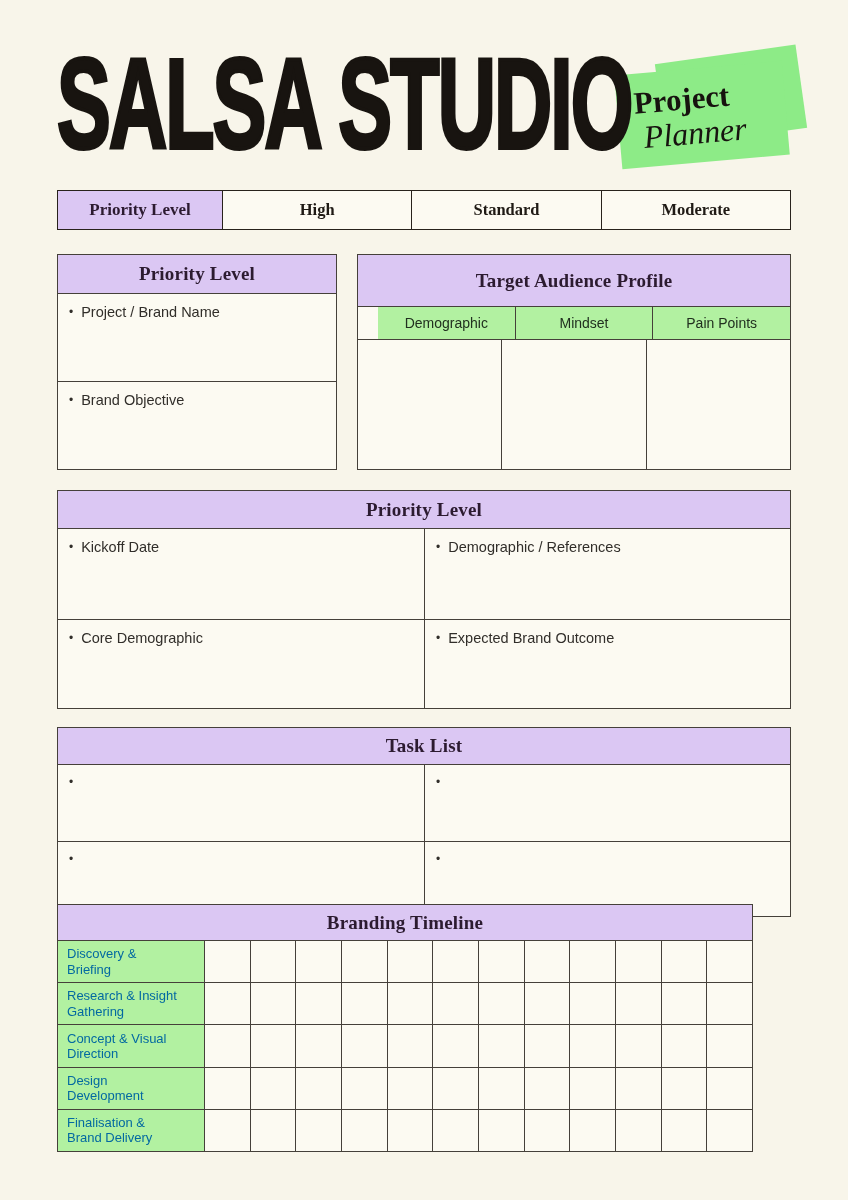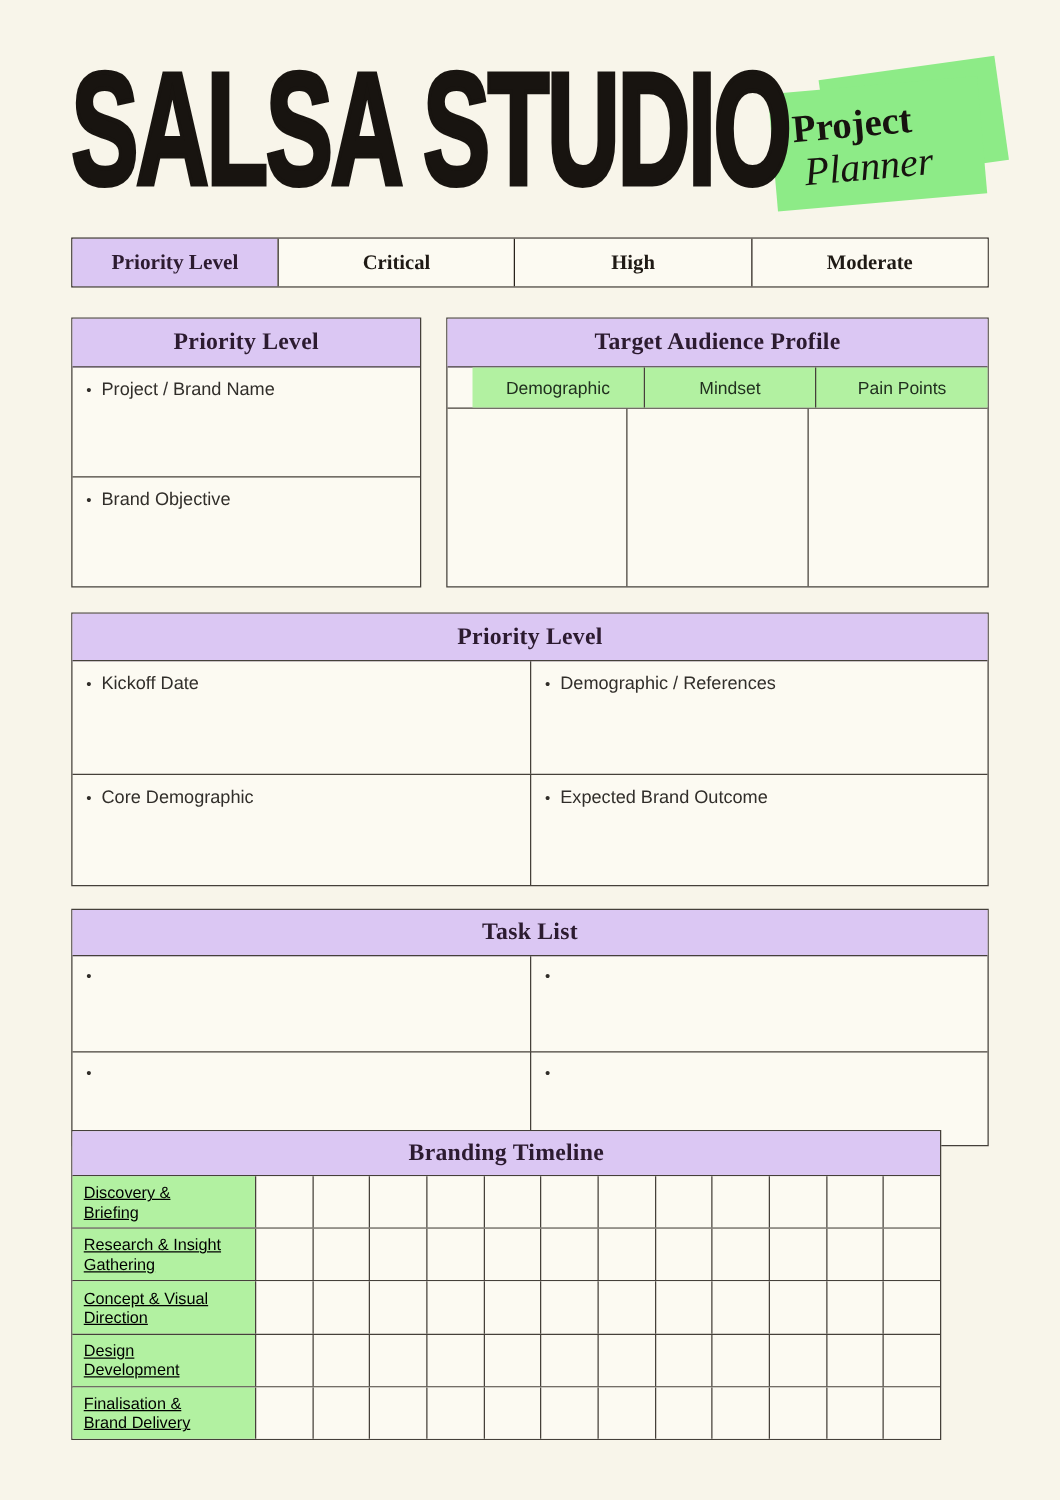--- a/index.html
+++ b/index.html
@@ -79,21 +79,21 @@
   .bullet{font-size:12px;line-height:1.6;color:var(--label-ink);}
 
   
   #project-overview{left:57px;top:254px;width:280px;height:216px;}
   #project-overview .box-header{height:39px;}
   .field-cell{flex:1;padding:9px 11px;}
   .field-cell + .field-cell{border-top:1px solid var(--border);}
 
   
   #target-audience{left:357px;top:254px;width:434px;height:216px;}
-  #target-audience .box-header{height:39px;}
+  #target-audience .box-header{height:52px;}
   .audience-head{display:flex;flex:0 0 33px;border-bottom:1px solid var(--border);padding-left:20px;}
   .audience-head .acol{
     flex:1;display:flex;align-items:center;justify-content:center;
     background:var(--accent-green);font-size:14px;color:#21301f;
   }
   .audience-body{display:flex;flex:1;}
   .audience-body .acol{flex:1;}
   .acol + .acol{border-left:1px solid var(--border);}
 
   
@@ -111,40 +111,40 @@
 
   
   #branding-timeline{left:57px;top:904px;width:696px;height:248px;}
   #branding-timeline .box-header{height:36px;}
   .t-body{flex:1;display:flex;flex-direction:column;}
   .t-row{flex:1;display:flex;}
   .t-row + .t-row{border-top:1px solid var(--border);}
   .t-label{
     flex:0 0 146px;background:var(--accent-green);
     display:flex;align-items:center;padding:4px 9px;
-    font-size:13px;line-height:1.18;color:#000000;white-space:pre-line;text-decoration:underline;
+    font-size:13px;line-height:1.18;color:#0369a1;white-space:pre-line;
   }
   .tcell{flex:1;border-left:1px solid var(--border);background:var(--panel);}
 </style>
 </head>
 <body>
 
 <h1 class="page-title">SALSA STUDIO</h1>
 <div class="badge">
   <div class="badge-back"></div>
   <div class="badge-front">
     <span class="badge-line1">Project</span>
     <span class="badge-line2">Planner</span>
   </div>
 </div>
 
 <div class="tab-bar">
   <div class="tab-cell active">Priority Level</div>
-  <div class="tab-cell">Critical</div>
   <div class="tab-cell">High</div>
+  <div class="tab-cell">Standard</div>
   <div class="tab-cell">Moderate</div>
 </div>
 
 <div class="box" id="project-overview">
   <div class="box-header">Priority Level</div>
   <div class="field-cell">
     <div class="label">
       <span class="bullet">•</span>
       <span>Project / Brand Name</span>
     </div>

